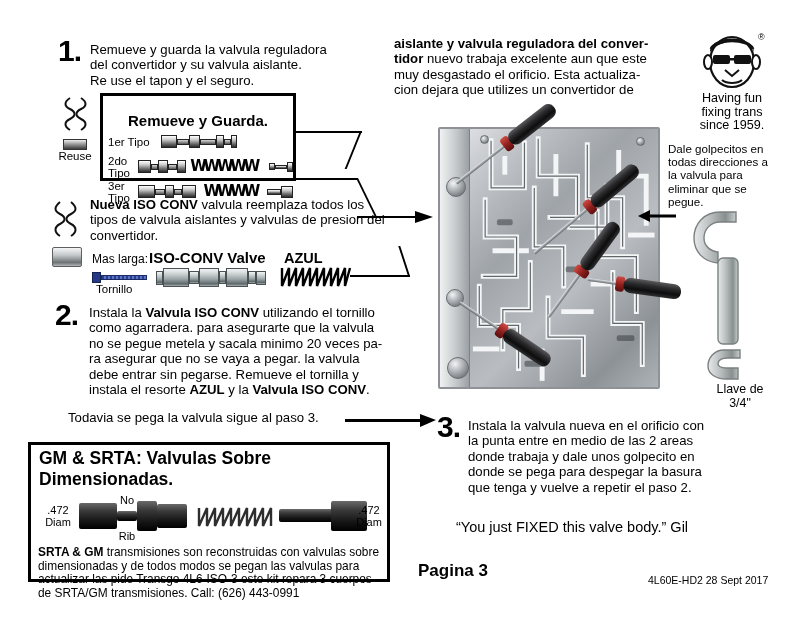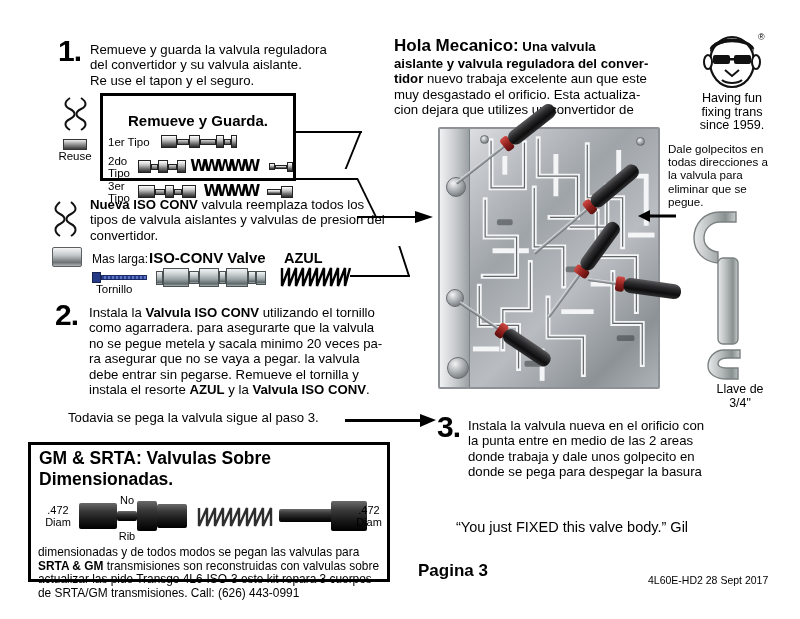--- a/index.html
+++ b/index.html
@@ -277,26 +277,24 @@
   </svg>
 
   <div class="abs" style="left:437px; top:412px;">
     <span class="stepnum">3.</span>
   </div>
   <div class="abs body-txt" style="left:468px; top:418px; width:300px;">
     <div>Instala la valvula nueva en el orificio con</div>
     <div>la punta entre en medio de las 2 areas</div>
     <div>donde trabaja y dale unos golpecito en</div>
     <div>donde se pega para despegar la basura</div>
+    <div>que tenga y vuelve a repetir el paso 2.</div>
   </div>
 
   <div class="abs" style="left:394px; top:36px; width:268px;">
-    <div style="font-size:17px;line-height:19px;">
-      <span class="b">Hola Mecanico:</span><span style="font-size:13.2px;" class="b">  Una valvula</span>
-    </div>
     <div class="body-txt b">aislante y valvula reguladora del conver-</div>
     <div class="body-txt">
       <span class="b">tidor</span><span> nuevo trabaja excelente aun que este</span>
     </div>
     <div class="body-txt">muy desgastado el orificio.  Esta actualiza-</div>
     <div class="body-txt">cion dejara que utilizes un convertidor de</div>
   </div>
 
   <div class="face-wrap" style="left:684px; top:24px; width:96px;">
     <svg width="72" height="68" viewBox="0 0 72 68" style="display:block;margin:0 auto;">
@@ -452,24 +450,24 @@
       </div>
       <div class="abs dk-seg" style="left:248px; top:19px; width:62px; height:13px;"></div>
       <div class="abs dk-seg" style="left:300px; top:11px; width:36px; height:30px;"></div>
       <div class="abs diam-lbl" style="left:318px; top:14px; width:40px;">
         <div>.472</div>
         <div>Diam</div>
       </div>
     </div>
 
     <div class="gm-fine">
-      <div>dimensionadas y de todos modos se pegan las valvulas para</div>
       <div>
         <span class="b">SRTA &amp; GM</span><span> transmisiones son reconstruidas con valvulas sobre</span>
       </div>
+      <div>dimensionadas y de todos modos se pegan las valvulas para</div>
       <div>actualizar las  pide Transgo 4L6-ISO-3 este kit repara 3 cuerpos</div>
       <div>de SRTA/GM transmisiones. Call: (626) 443-0991</div>
     </div>
   </div>
 
   <div class="abs quote" style="left:456px; top:519px;">“You just FIXED this valve body.”   Gil</div>
   <div class="abs pagina" style="left:418px; top:561px;">Pagina 3</div>
   <div class="abs docid" style="left:648px; top:574px;">4L60E-HD2  28 Sept 2017</div>
 
 </div>

